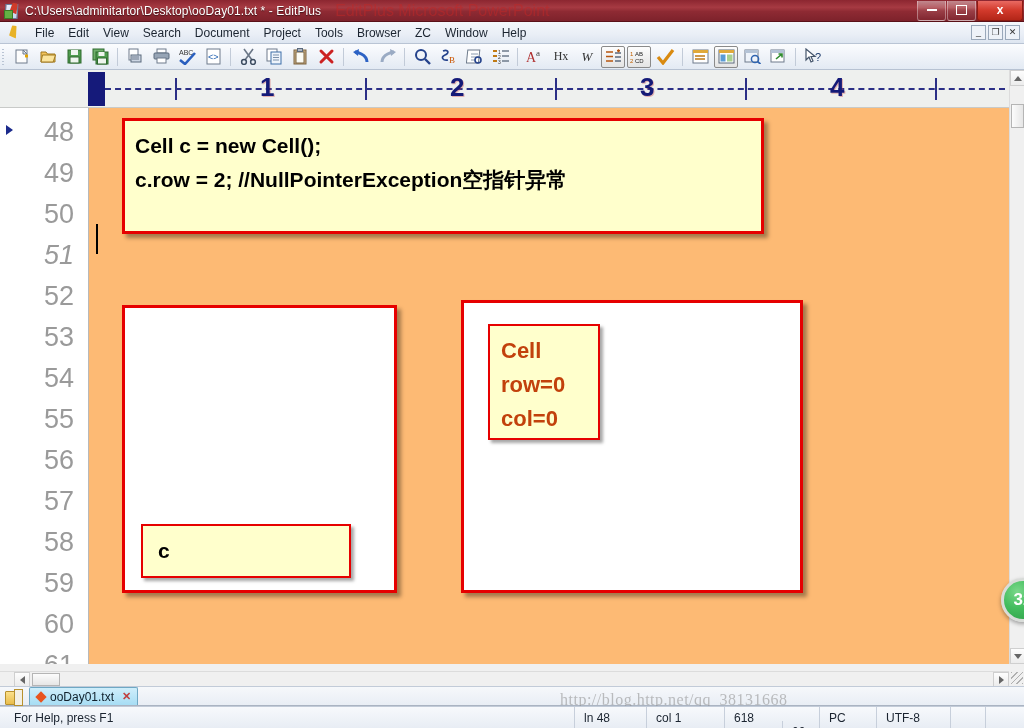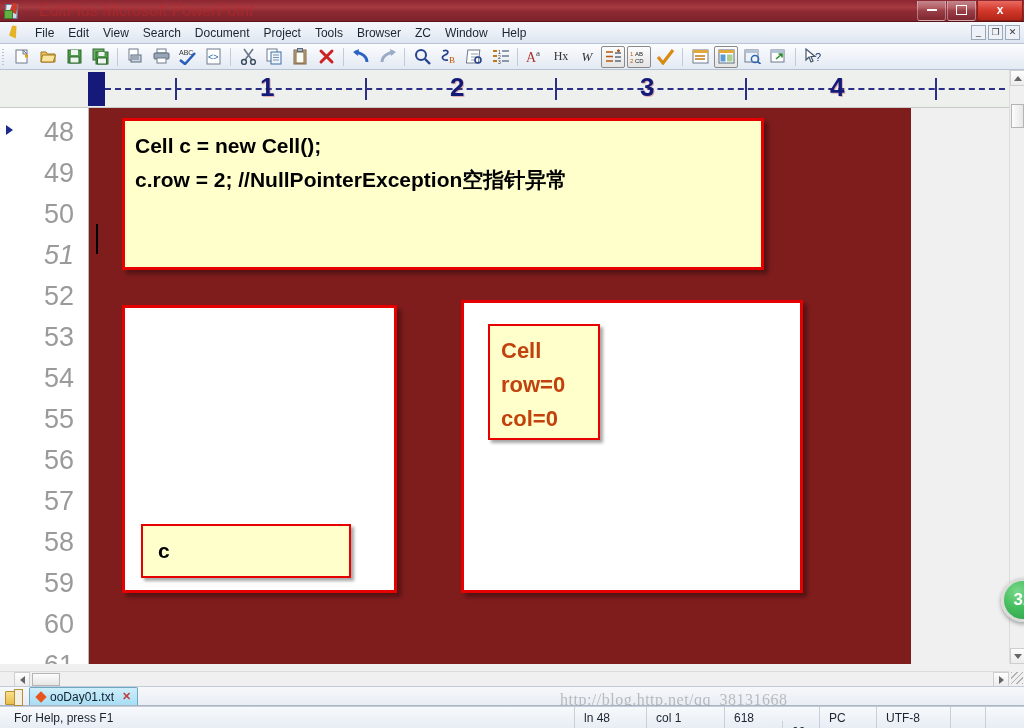--- a/index.html
+++ b/index.html
@@ -133,22 +133,22 @@
     position:absolute; top:8px; width:0; height:22px; border-left:2px solid #2b2f86;
   }
   .ruler-num {
     position:absolute; top:0px; font-size:26px; font-weight:bold; color:#141a78;
     font-family:"Liberation Sans", sans-serif; line-height:34px;
     text-shadow: 1px 1px 0 rgba(200,60,60,0.35);
   }
 
   
   .editor {
-    position:absolute; left:0; top:108px; width:911px; height:556px;
-    background:#7f1d1d; overflow:hidden;
+    position:absolute; left:0; top:108px; width:1009px; height:556px;
+    background:#fdba74; overflow:hidden;
   }
   .gutter {
     position:absolute; left:0; top:0; width:88px; height:556px;
     background:#ffffff; border-right:1px solid #b9b9b9;
   }
   .bookmark-arrow {
     position:absolute; left:6px; top:17px; width:0; height:0;
     border-left:7px solid #1b2a8c; border-top:5px solid transparent; border-bottom:5px solid transparent;
   }
   .lineno {
@@ -157,21 +157,21 @@
   }
   .caret {
     position:absolute; left:96px; top:116px; width:2px; height:30px; background:#000;
   }
   .sel-block {
     position:absolute; left:90px; top:78px; width:16px; height:34px; background:#151a7a;
   }
 
   
   .codebox {
-    position:absolute; left:122px; top:118px; width:642px; height:152px;
+    position:absolute; left:122px; top:118px; width:642px; height:116px;
     background:#ffffcc; border:3px solid #e60000; box-sizing:border-box;
     box-shadow: 4px 4px 4px rgba(0,0,0,0.35);
     padding: 8px 0 0 10px;
   }
   .codeline {
     font-family:"Liberation Sans", sans-serif;
     font-size: 21px; font-weight: bold; color:#000;
     line-height: 34px; white-space: pre;
   }
   .boxL {
@@ -310,20 +310,21 @@
 <body>
 
 <div id="app">
 
   <div class="titlebar">
     <div class="title-icon">
       <div class="doc"></div>
         <div class="pen"></div>
         <div class="plus"></div>
     </div>
+    <div class="title-text">C:\Users\adminitartor\Desktop\ooDay01.txt * - EditPlus</div>
     <div class="title-watermark">EditPlus  Microsoft PowerPoint</div>
     <div class="wincontrols">
       <div class="wbtn"><span class="minglyph"></span></div>
       <div class="wbtn"><span class="maxglyph"></span></div>
       <div class="wbtn close">x</div>
     </div>
   </div>
 
   <div class="menubar">
     <div class="menu-pencil">

